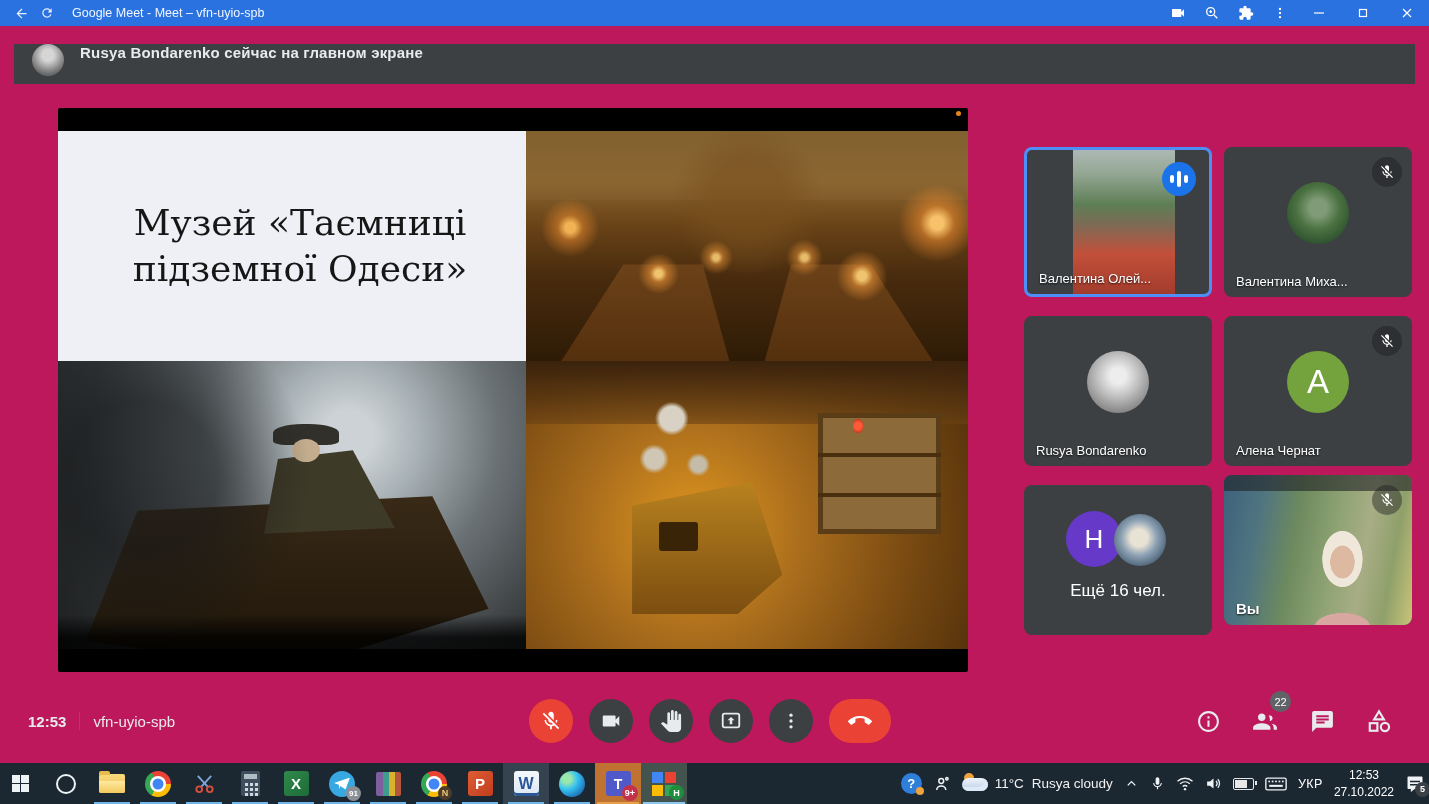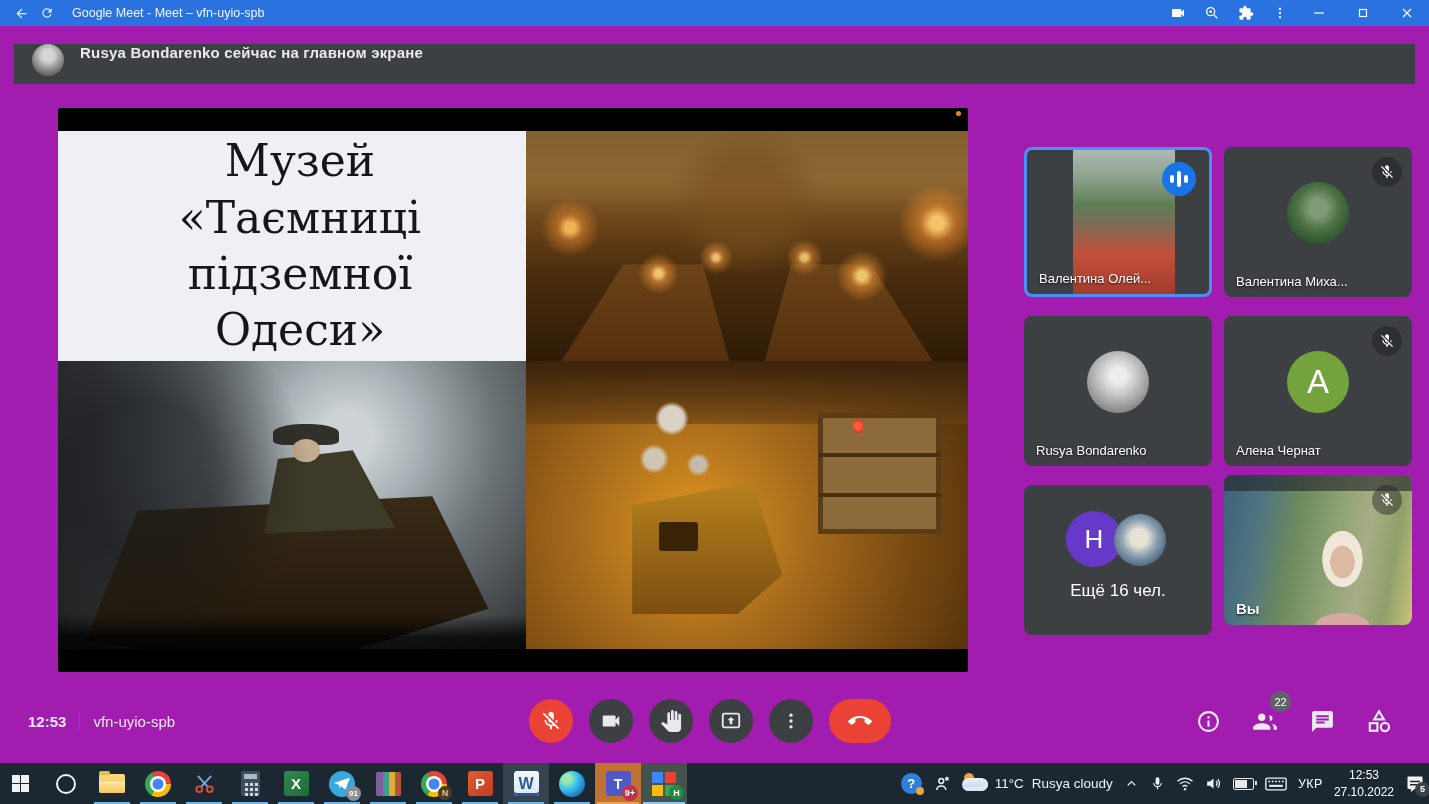--- a/index.html
+++ b/index.html
@@ -1,16 +1,16 @@
 <!DOCTYPE html>
 <html><head>
 <meta charset="utf-8">
 <style>
   html,body{margin:0;padding:0;background:#202124;}
-  .screen{position:relative;width:1429px;height:804px;overflow:hidden;background:#a21caf;
+  .screen{position:relative;width:1429px;height:804px;overflow:hidden;background:#be185d;
           font-family:"Liberation Sans",sans-serif;color:#e8eaed;}
   
   .titlebar{position:absolute;left:0;top:0;width:1429px;height:26px;background:#2a72e0;
             display:flex;align-items:center;}
   .tb-ic{width:26px;height:26px;display:flex;align-items:center;justify-content:center;flex:0 0 auto;}
   .tb-ic svg{display:block}
   .tb-back{margin-left:8px}
   .tb-title{font-size:12.5px;color:#f2f6ff;margin-left:12px;white-space:nowrap;}
   .tb-right{position:absolute;right:0;top:0;height:26px;display:flex;align-items:center;}
   .tb-right .tb-ic{width:34px}
@@ -19,21 +19,21 @@
   .banner{position:absolute;left:14px;top:44px;width:1401px;height:40px;background:#3c4043;
           border-radius:0;display:flex;align-items:flex-start;}
   .banner-avatar{width:32px;height:32px;border-radius:50%;margin-left:18px;flex:0 0 auto;
                  background:radial-gradient(circle at 50% 35%,#d6d6d6 0 22%,#a5a5a5 45%,#6f6f6f 70%,#4c4c4c 100%);}
   .banner-text{font-size:15px;font-weight:700;color:#e8eaed;margin-left:16px;letter-spacing:.2px;}
   
   .stage{position:absolute;left:58px;top:108px;width:910px;height:564px;background:#000;border-radius:2px;}
   .dot-orange{position:absolute;right:7px;top:3px;width:5px;height:5px;border-radius:50%;background:#e8851c;}
   .slide-titlepanel{position:absolute;left:0;top:23px;width:468px;height:230px;background:#eef0f5;
         display:flex;align-items:center;justify-content:center;text-align:center;}
-  .slide-titlepanel span{font-family:"DejaVu Serif",serif;font-size:44px;line-height:1.28;color:#161616;
+  .slide-titlepanel span{font-family:"DejaVu Serif",serif;font-size:36px;line-height:1.28;color:#161616;
         padding:0 26px;margin-left:16px;}
   .ph{position:absolute;overflow:hidden;}
   .ph i{position:absolute;display:block;}
   .ph-tr{left:468px;top:23px;width:442px;height:230px;
      background:linear-gradient(180deg,#6b4c22 0%,#85623100 0),
                 linear-gradient(180deg,#7a5a2a 0%,#8a6530 22%,#6b4418 40%,#4a2c0e 62%,#2e1b06 100%);}
   .ph-tr .ceil{left:0;top:0;width:100%;height:30%;background:linear-gradient(180deg,#96744040,#8a653060);}
   .ph-tr .tbl-l{left:0;top:0;width:100%;height:100%;background:linear-gradient(#8a5a26,#55300e);
      clip-path:polygon(8% 100%,46% 100%,40% 58%,22% 58%);}
   .ph-tr .tbl-r{left:0;top:0;width:100%;height:100%;background:linear-gradient(#8a5a26,#55300e);

